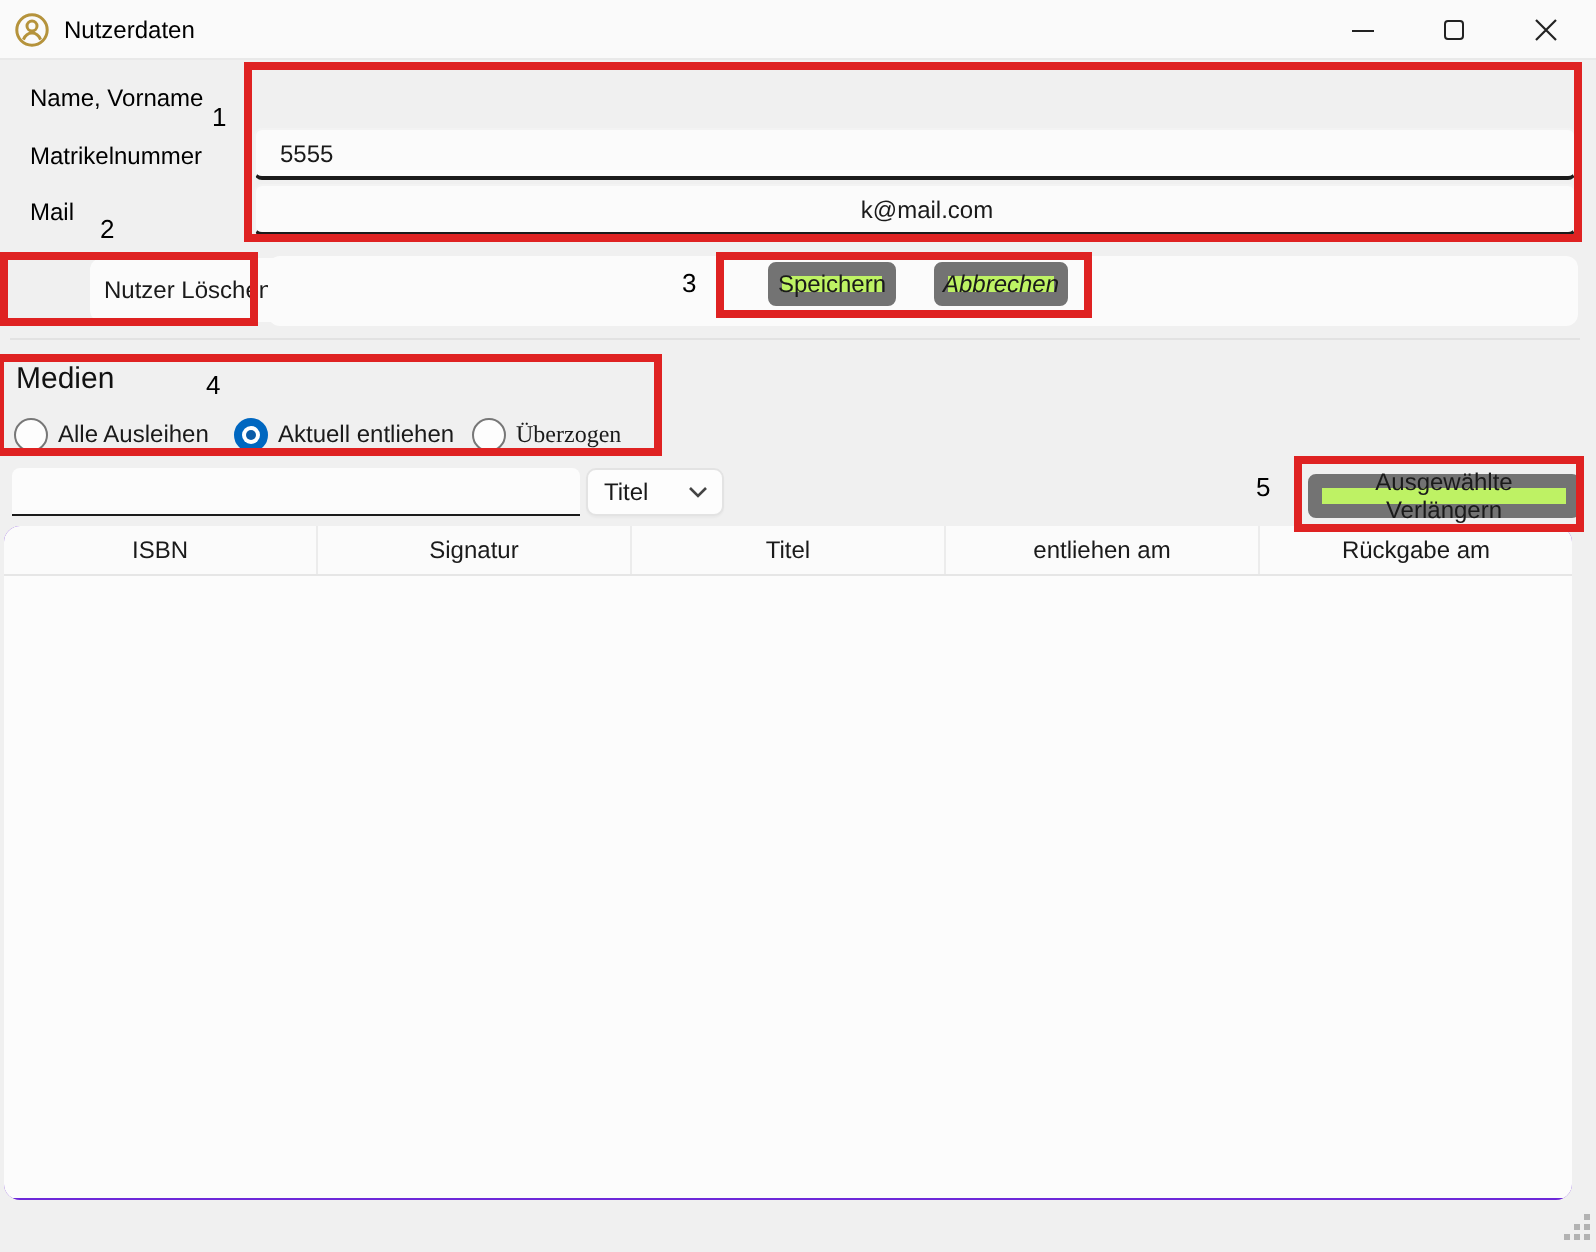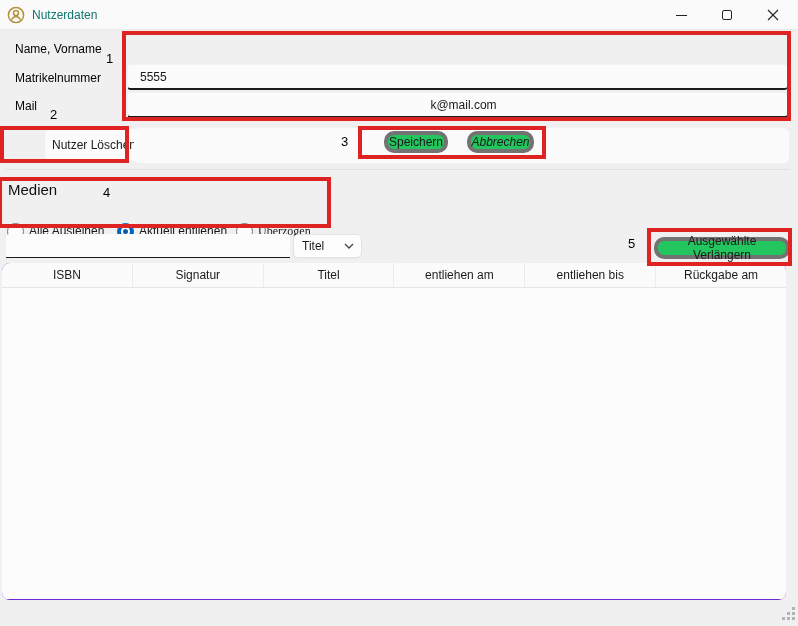--- a/index.html
+++ b/index.html
@@ -9,21 +9,21 @@
     position:relative; width:798px; height:626px;
     background:#f0f0f0; overflow:hidden;
     font-size:12px; color:#1a1a1a;
   }
   
   .titlebar {
     position:absolute; left:0; top:0; width:798px; height:30px;
     background:#fafafa; border-bottom:1px solid #e9e9e9;
   }
   .titlebar .app-icon { position:absolute; left:7px; top:6px; width:18px; height:18px; }
-  .titlebar .title { position:absolute; left:32px; top:0; line-height:30px; font-size:12px; color:#0f766e; }
+  .titlebar .title { position:absolute; left:32px; top:0; line-height:30px; font-size:12px; color:#000000; }
   .win-btn { position:absolute; top:0; width:46px; height:30px; display:flex; align-items:center; justify-content:center; }
   .win-btn.min { left:658px; }
   .win-btn.max { left:704px; }
   .win-btn.close { left:750px; }
   .glyph-min { width:11px; height:0; border-top:1px solid #222; display:block; }
   .glyph-max { width:10px; height:10px; border:1px solid #222; border-radius:2px; display:block; }
   
   .field-label { position:absolute; left:15px; height:16px; line-height:16px; color:#000; }
   .txt-input {
     position:absolute; left:127px; width:661px; height:26px;
@@ -38,31 +38,31 @@
   #panel-delete { left:2px; top:129px; width:126px; height:32px;margin-left:43px; }
   #panel-delete .lbl { position:absolute; left:7px; top:0; line-height:32px; }
   .icon-btn {
     position:absolute; right:3px; top:3px; width:26px; height:26px;
     background:#fdfdfd; border:1px solid #ececec; border-radius:5px;
     display:flex; align-items:center; justify-content:center;
     box-shadow:0 1px 1px rgba(0,0,0,.04);
   }
   #panel-buttons { left:134px; top:128px; width:655px; height:35px; }
   .push-btn {
-    position:absolute; height:22px; background:#22c55e;
-    border:4px solid #737373; border-radius:10px;
+    position:absolute; height:22px; background:#bef264;
+    border:7px solid #737373; border-radius:4px;
     font:12px "Liberation Sans", sans-serif; color:#1a1a1a;
     display:flex; align-items:center; justify-content:center;
   }
   #btn-save   { left:384px; top:131px; width:64px; }
   #btn-cancel { left:467px; top:131px; width:67px;font-style:italic; }
   .divider { position:absolute; left:5px; top:169px; width:785px; height:1px; background:#e2e2e2; }
   
   #medien-heading { position:absolute; left:8px; top:181px; font-size:15px; color:#111; }
-  .radio-item { position:absolute; top:222px; height:18px; display:flex; align-items:center; gap:5px; }
+  .radio-item { position:absolute; top:208px; height:18px; display:flex; align-items:center; gap:5px; }
   .radio-circle {
     width:17px; height:17px; border-radius:50%;
     background:#fdfdfd; border:1px solid #777; position:relative; flex:0 0 17px;
   }
   .radio-circle.selected { background:#0067c0; border:1px solid #0067c0; }
   .radio-circle.selected::before {
     content:""; position:absolute; left:3px; top:3px; width:9px; height:9px;
     border-radius:50%; background:#fff;
   }
   .radio-circle.selected::after {
@@ -196,21 +196,20 @@
     </svg>
   </div>
   <button class="push-btn" id="btn-extend">Ausgewählte Verlängern</button>
 
   <div id="table-panel">
     <div class="thead">
       <div class="th">ISBN</div>
       <div class="th">Signatur</div>
       <div class="th">Titel</div>
       <div class="th">entliehen am</div>
-      <div class="th">entliehen bis</div>
       <div class="th">Rückgabe am</div>
     </div>
     <div class="tbody"></div>
   </div>
 
   <div class="anno-box" id="anno-box-1"></div>
   <div class="anno-box" id="anno-box-2"></div>
   <div class="anno-box" id="anno-box-3"></div>
   <div class="anno-box" id="anno-box-4"></div>
   <div class="anno-box" id="anno-box-5"></div>

